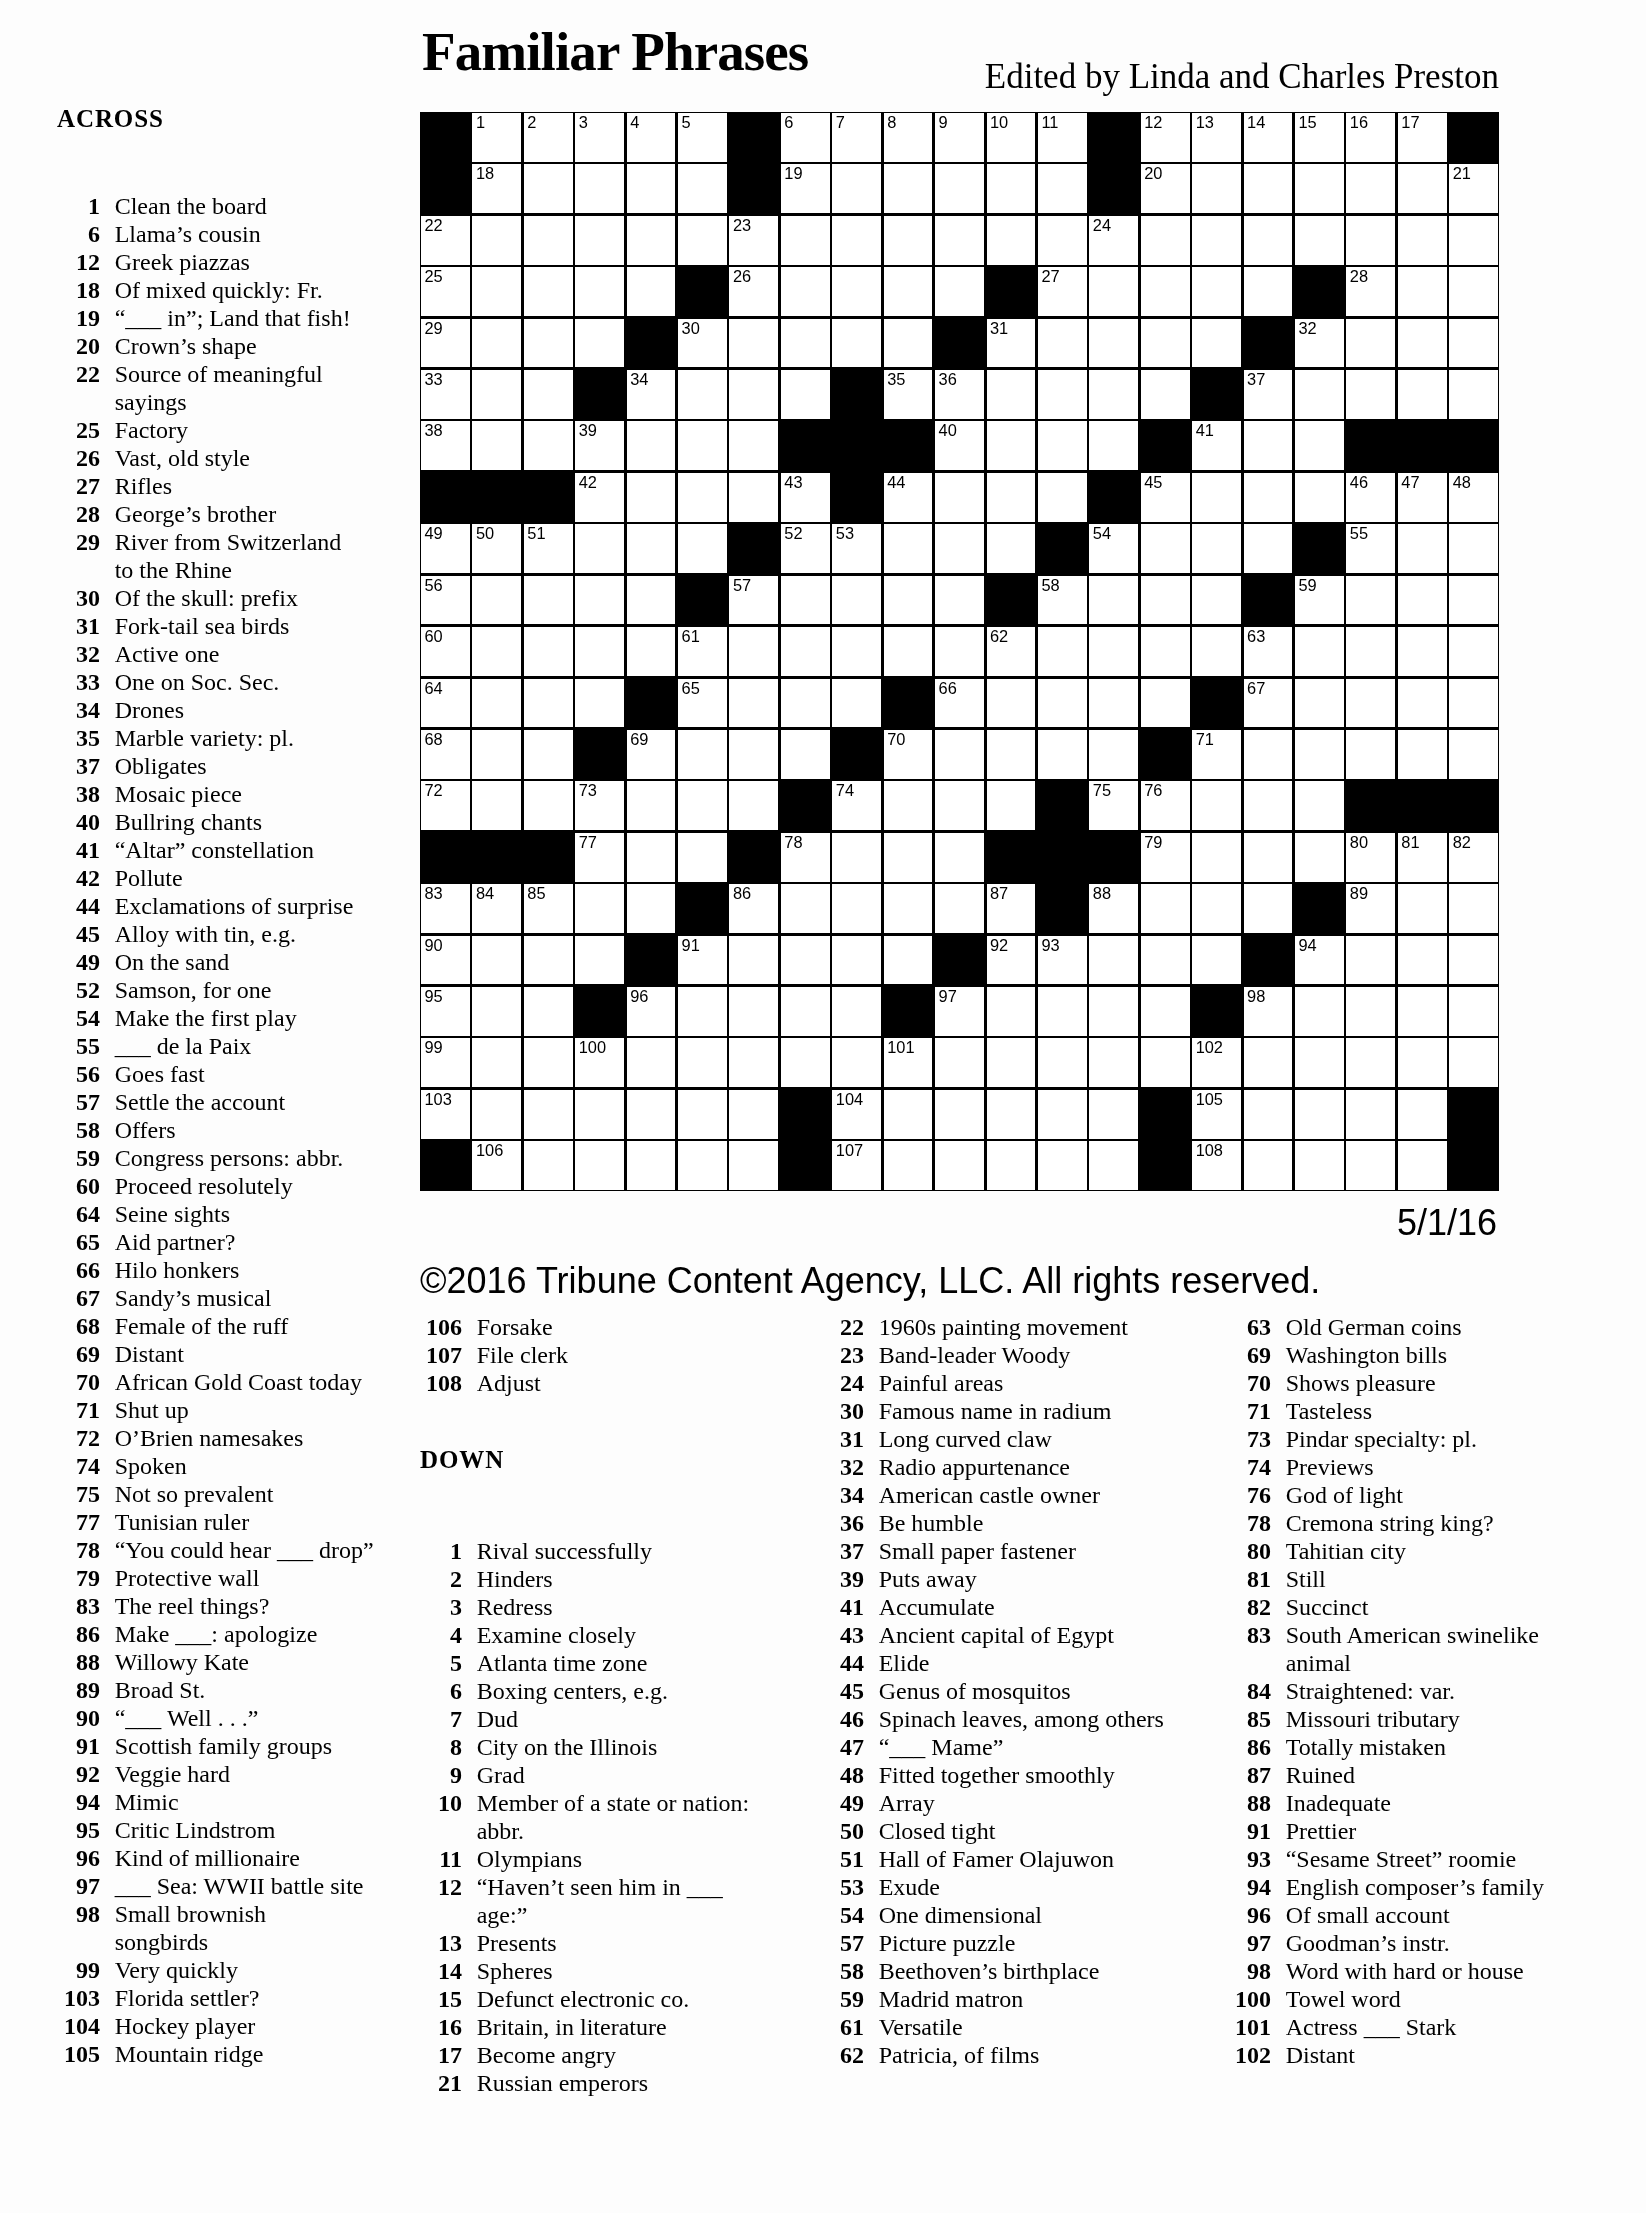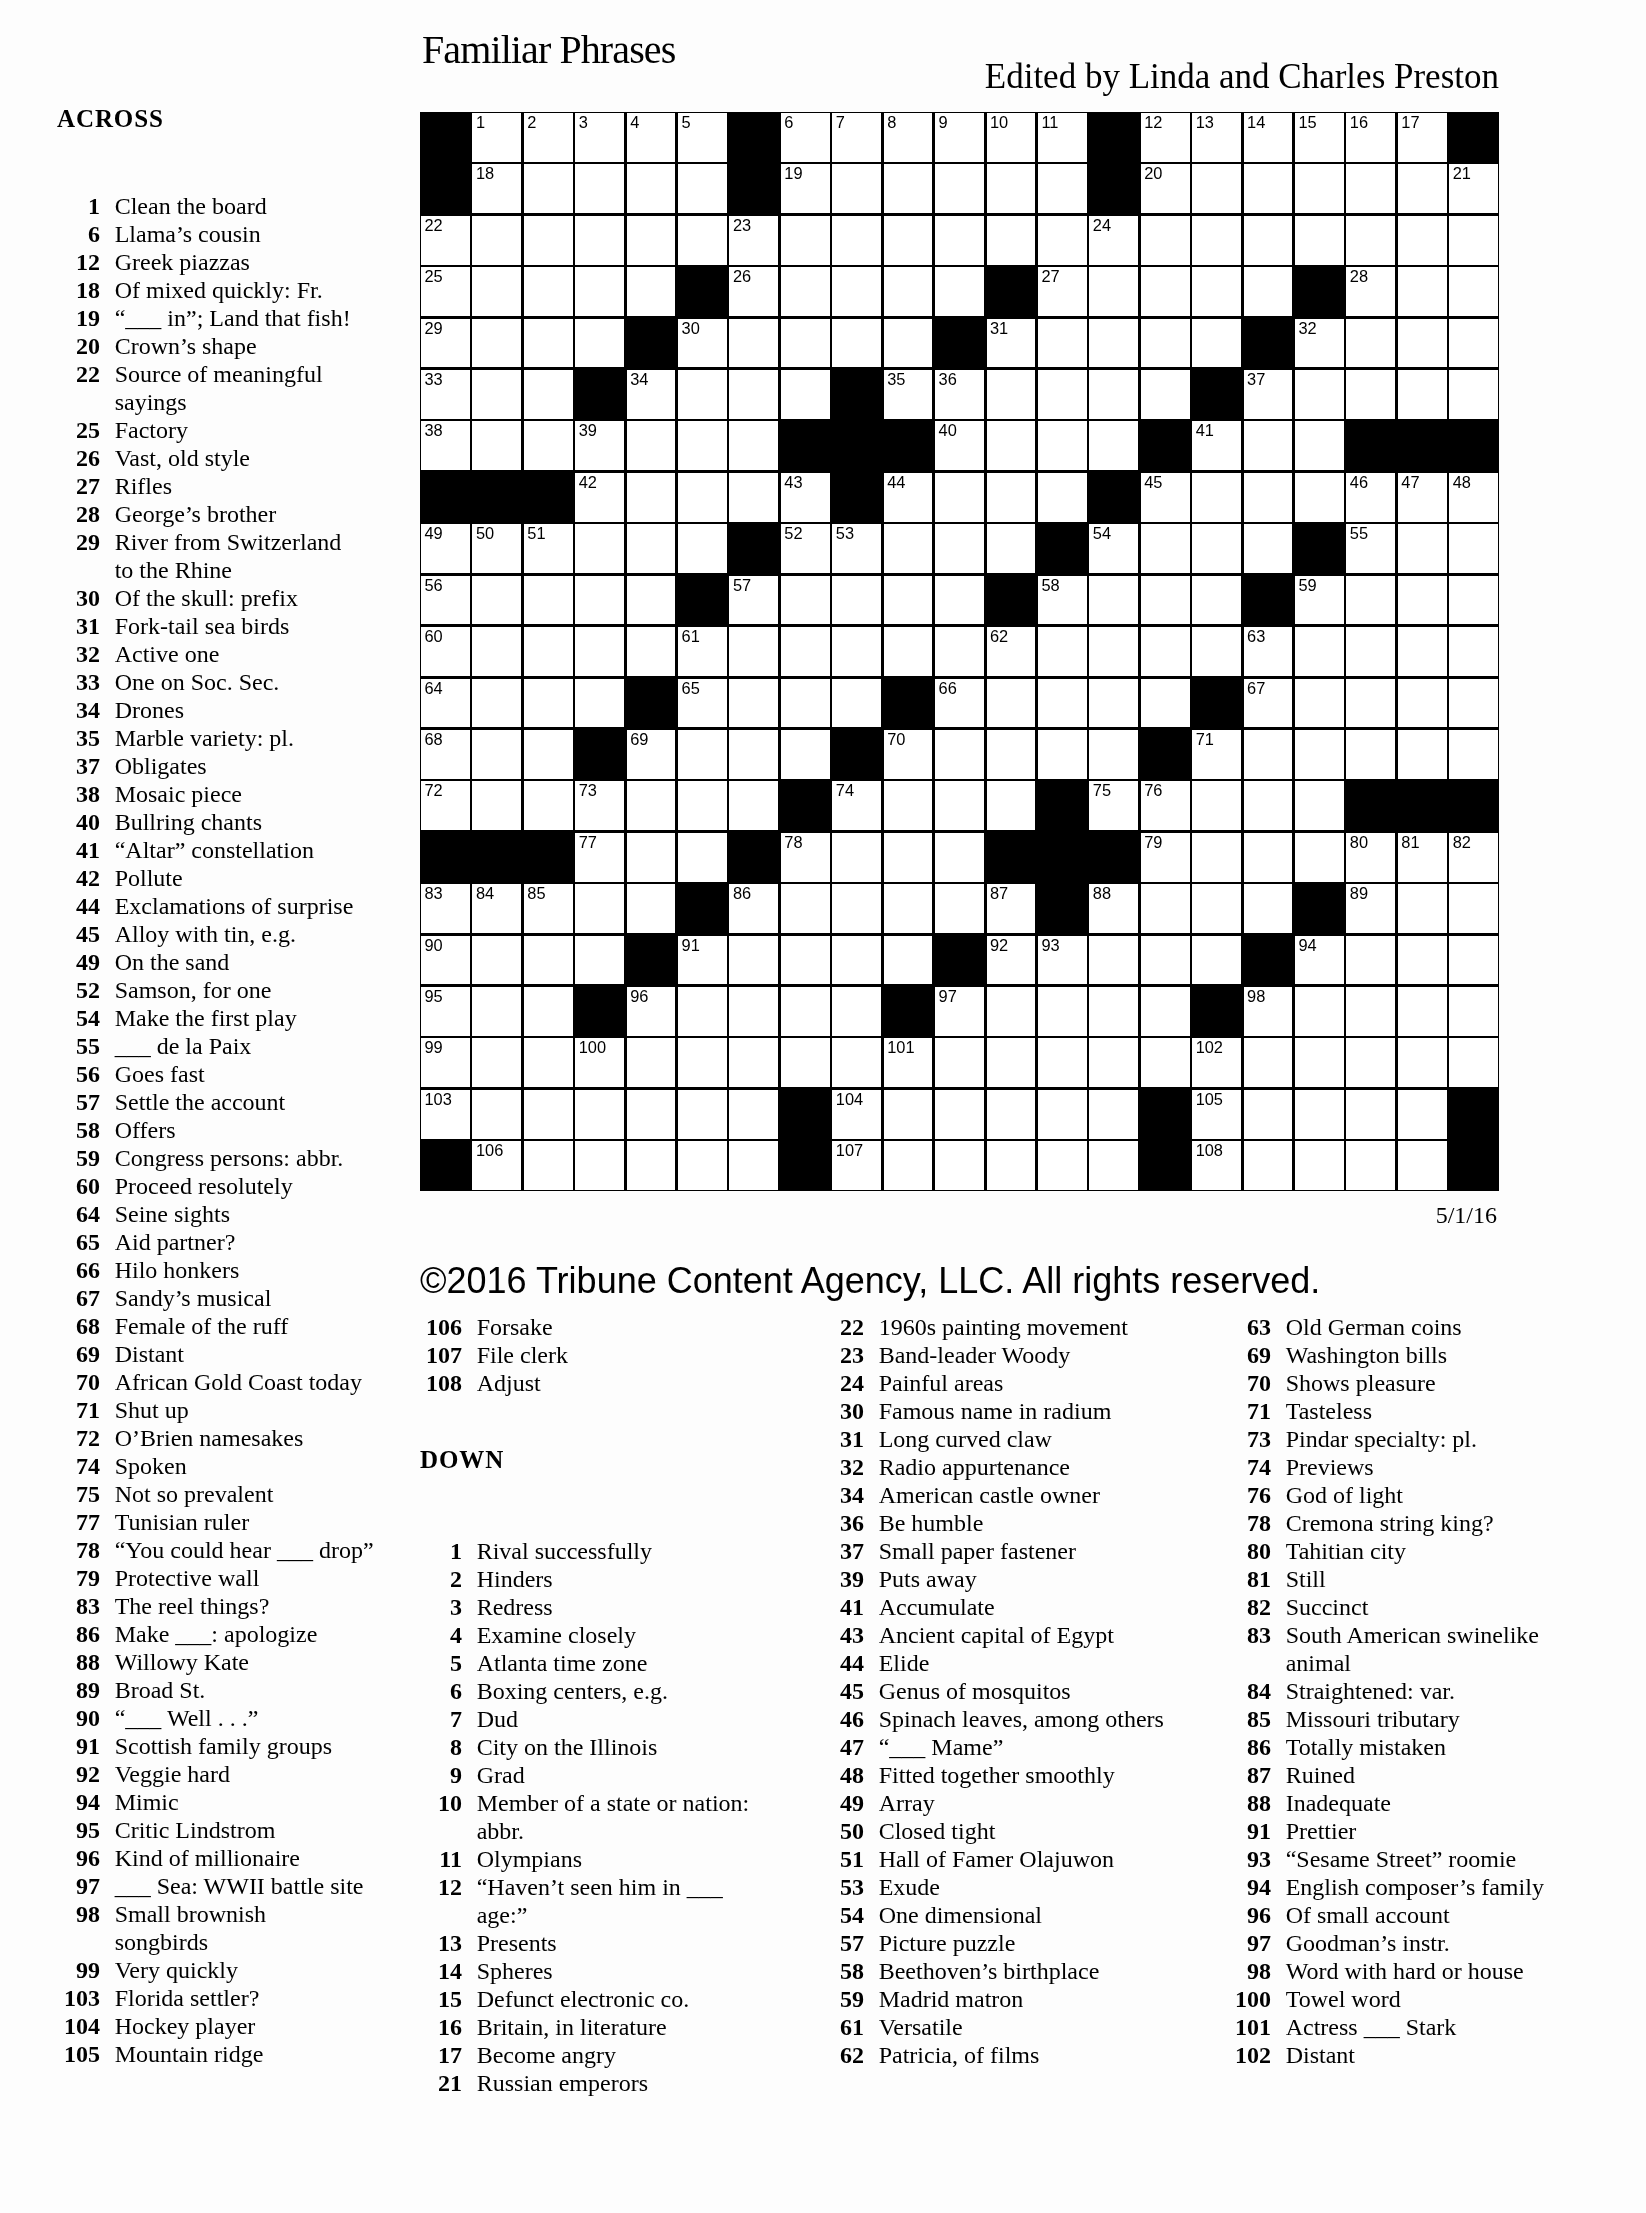--- a/index.html
+++ b/index.html
@@ -1,19 +1,19 @@
 <!DOCTYPE html>
 <html style="font-size:14px"><head>
 <meta charset="utf-8">
 <style>
   html,body{margin:0;padding:0;background:#e8e8e8;}
   .page{position:relative;width:1646px;height:2214px;background:#fdfdfd;color:#000;
         font-family:"Liberation Serif","DejaVu Serif",serif;overflow:hidden;}
 
-  .title{position:absolute;left:422px;top:26px;font-size:40px;font-weight:normal;
+  .title{position:absolute;left:422px;top:20px;font-size:55px;font-weight:bold;
          letter-spacing:-0.9px;white-space:nowrap;}
   .edited{position:absolute;right:147px;top:57px;font-size:35px;white-space:nowrap;margin-left:45px;}
 
   .list-header{position:absolute;font-size:25px;font-weight:bold;letter-spacing:0.9px;}
   #across-header{left:57px;top:105px;}
   #down-header{left:420px;top:1446px;}
 
   .clue-list{position:absolute;font-size:24px;line-height:28px;}
   #list-across-left{left:0;top:192px;width:415px;}
   #list-across-bottom{left:363px;top:1313px;width:406px;}
@@ -34,22 +34,22 @@
         box-sizing:border-box;border:1.7px solid #000;background:#000;
         display:grid;grid-template-columns:repeat(21,1fr);grid-template-rows:repeat(21,1fr);
         gap:2.6px;}
   .cell{position:relative;background:#fff;}
   .cell.black{background:#000;}
   .cnum{position:absolute;top:0px;left:3.5px;font-family:"Liberation Sans","DejaVu Sans",sans-serif;
         font-size:16.4px;line-height:19px;color:#000;}
 
   .copyright{position:absolute;left:420px;top:1260px;font-size:36px;
              font-family:"Liberation Sans","DejaVu Sans",sans-serif;white-space:nowrap;}
-  .pdate{position:absolute;right:149px;top:1202px;font-size:24px;
-         font-family:Liberation Serif, serif;white-space:nowrap;}
+  .pdate{position:absolute;right:149px;top:1202px;font-size:36px;
+         font-family:Liberation Sans, sans-serif;white-space:nowrap;}
 </style>
 </head>
 <body>
 
 <div class="page">
 
   <div class="title">Familiar Phrases</div>
   <div class="edited">Edited by Linda and Charles Preston</div>
 
   <div class="list-header" id="across-header">ACROSS</div>

